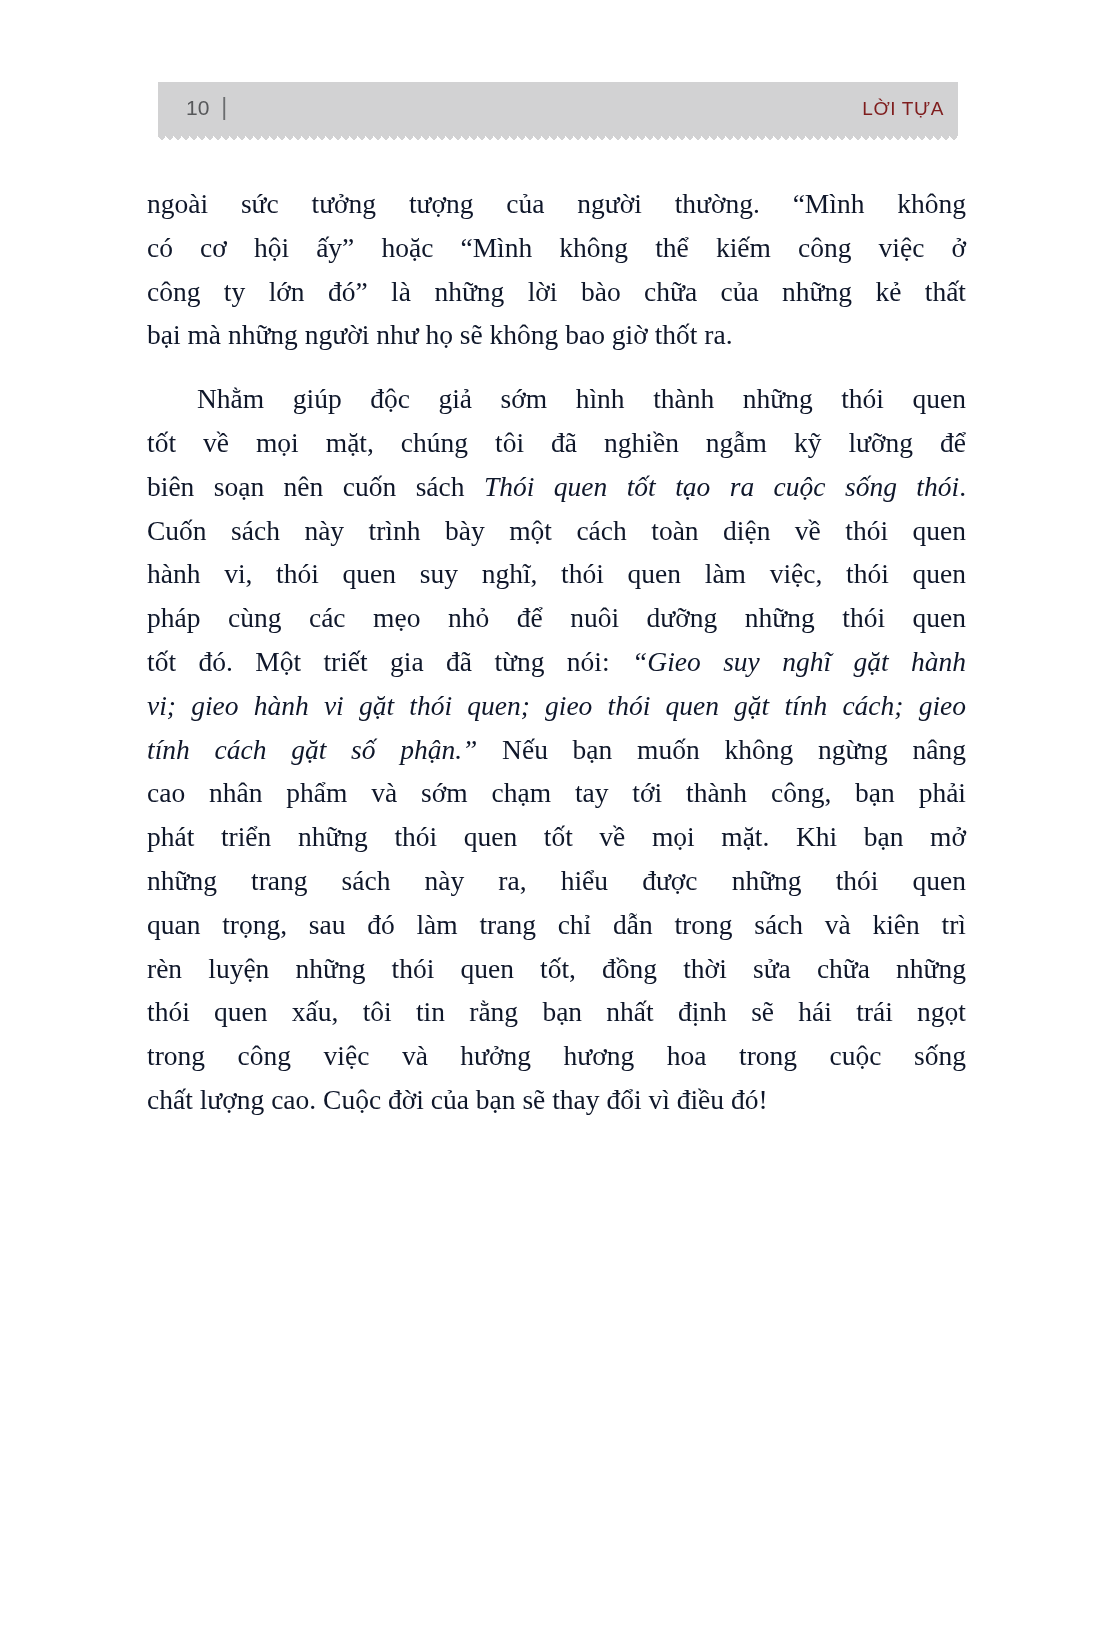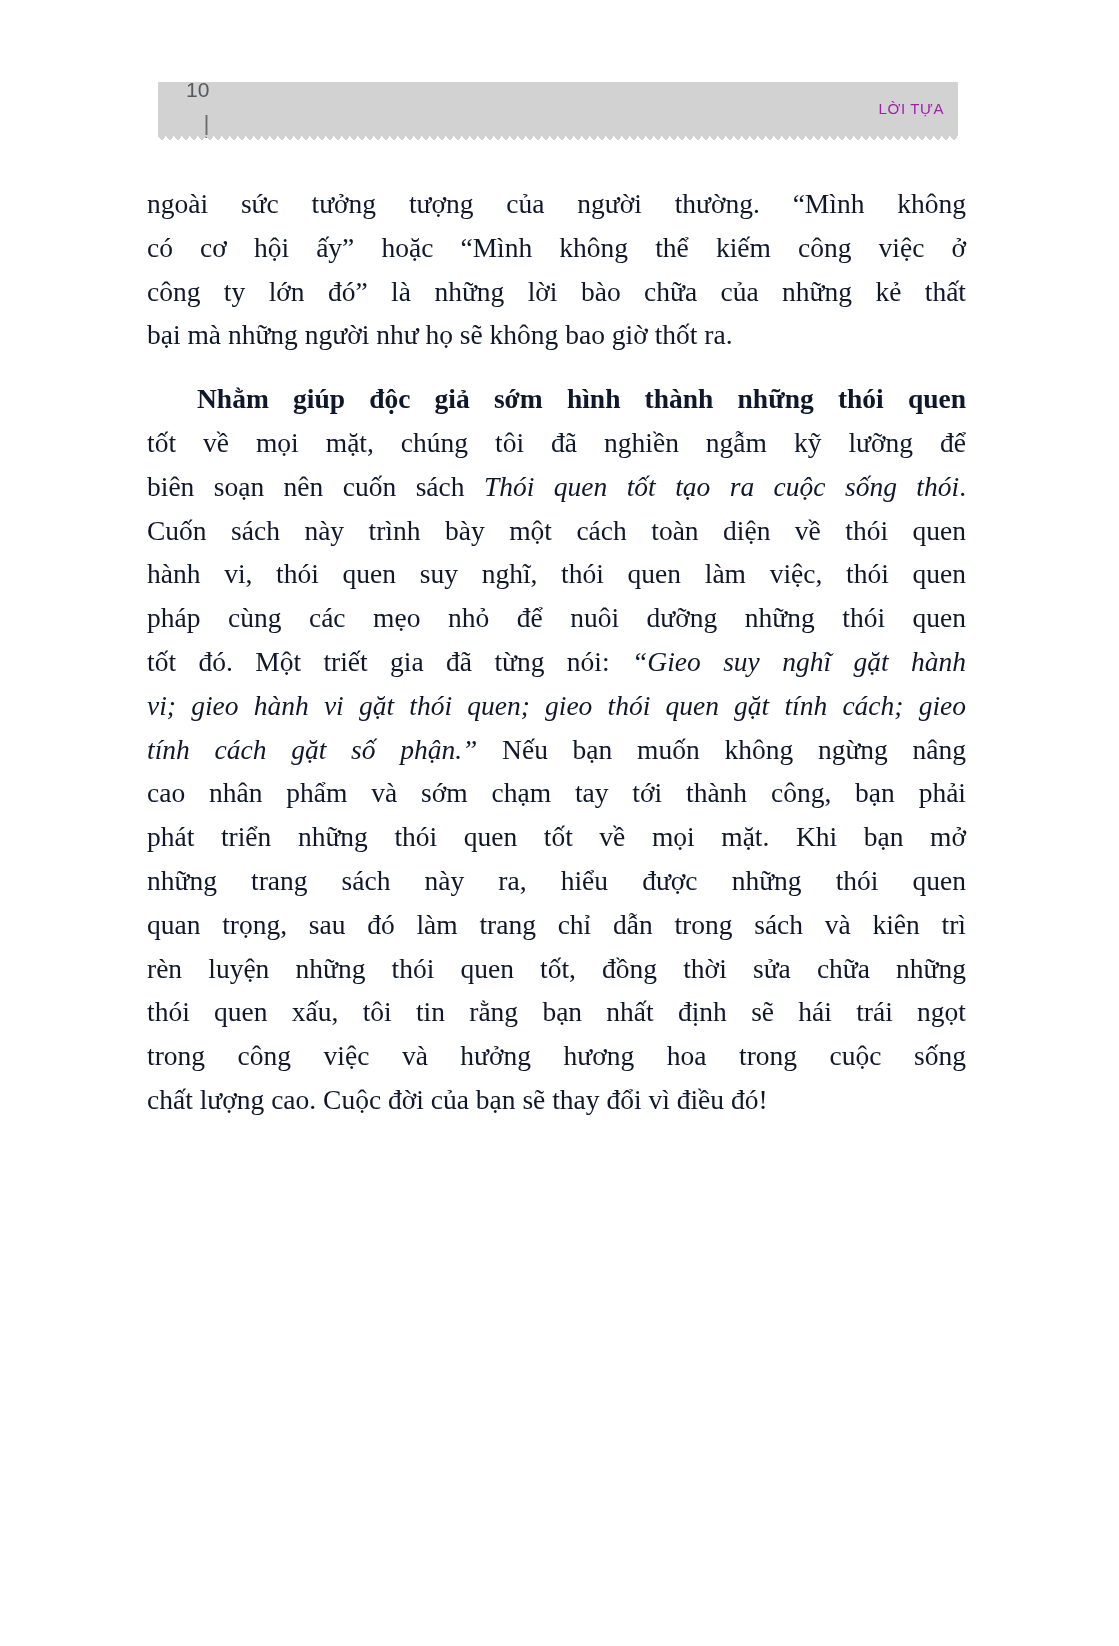--- a/index.html
+++ b/index.html
@@ -32,59 +32,58 @@
     content: "";
     position: absolute;
     top: 100%;
     left: 0;
     width: 100%;
     height: 5px;
     background: conic-gradient(from -45deg at 50% 100%, #d2d2d3 90deg, transparent 90deg) 0 0 / 8px 5px repeat-x;
   }
   .header-left {
     display: flex;
-    align-items: flex-end;
+    align-items: flex-start;
     gap: 12px;
-    flex-direction: column;
   }
   .page-number {
     font-size: 21px;
     color: #57585a;
   }
   .header-divider {
     font-size: 23px;
     font-weight: 300;
     color: #6b6d6f;
     line-height: 1;
     padding-bottom: 3px;
   }
   .section-title {
-    font-size: 15px;
+    font-size: 19px;
     letter-spacing: 0.6px;
-    color: #a21caf;
+    color: #7f1d1d;
   }
 
   
   .text-block {
     position: absolute;
     left: 147px;
     top: 182px;
     width: 819px;
     font-size: 27.5px;
     color: #0f172a;
   }
   .paragraph + .paragraph { margin-top: 20px; }
   .line {
     line-height: 43.8px;
     height: 43.8px;
     text-align: justify;
     text-align-last: justify;
   }
   .line.last { text-align-last: left; }
-  .line.indent { text-indent: 50px; font-weight: bold; }
+  .line.indent { text-indent: 50px; }
   .italic { font-style: italic; }
 </style>
 </head>
 <body>
 
 <div class="header-bar">
   <div class="header-left">
     <span class="page-number">10</span>
     <span class="header-divider">|</span>
   </div>

